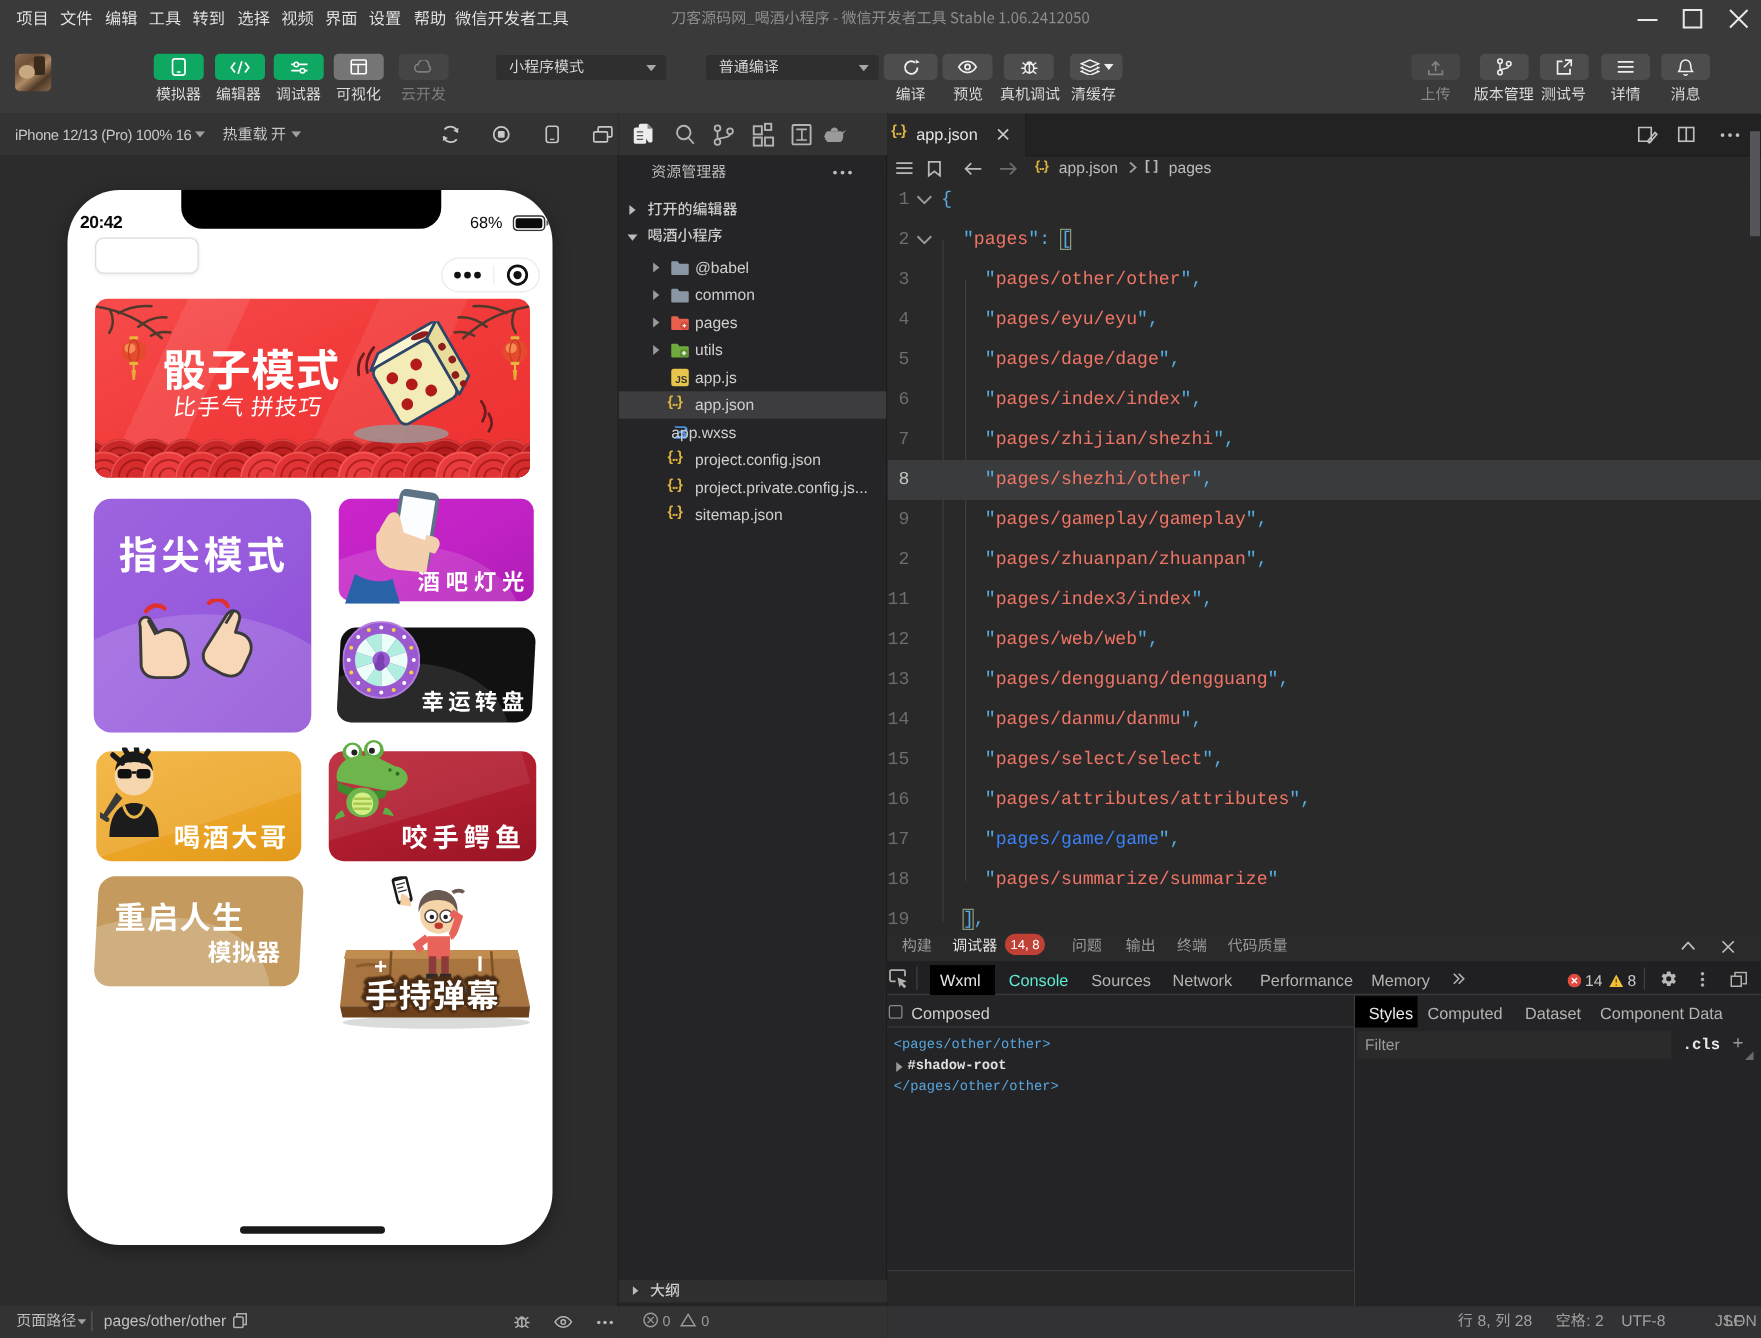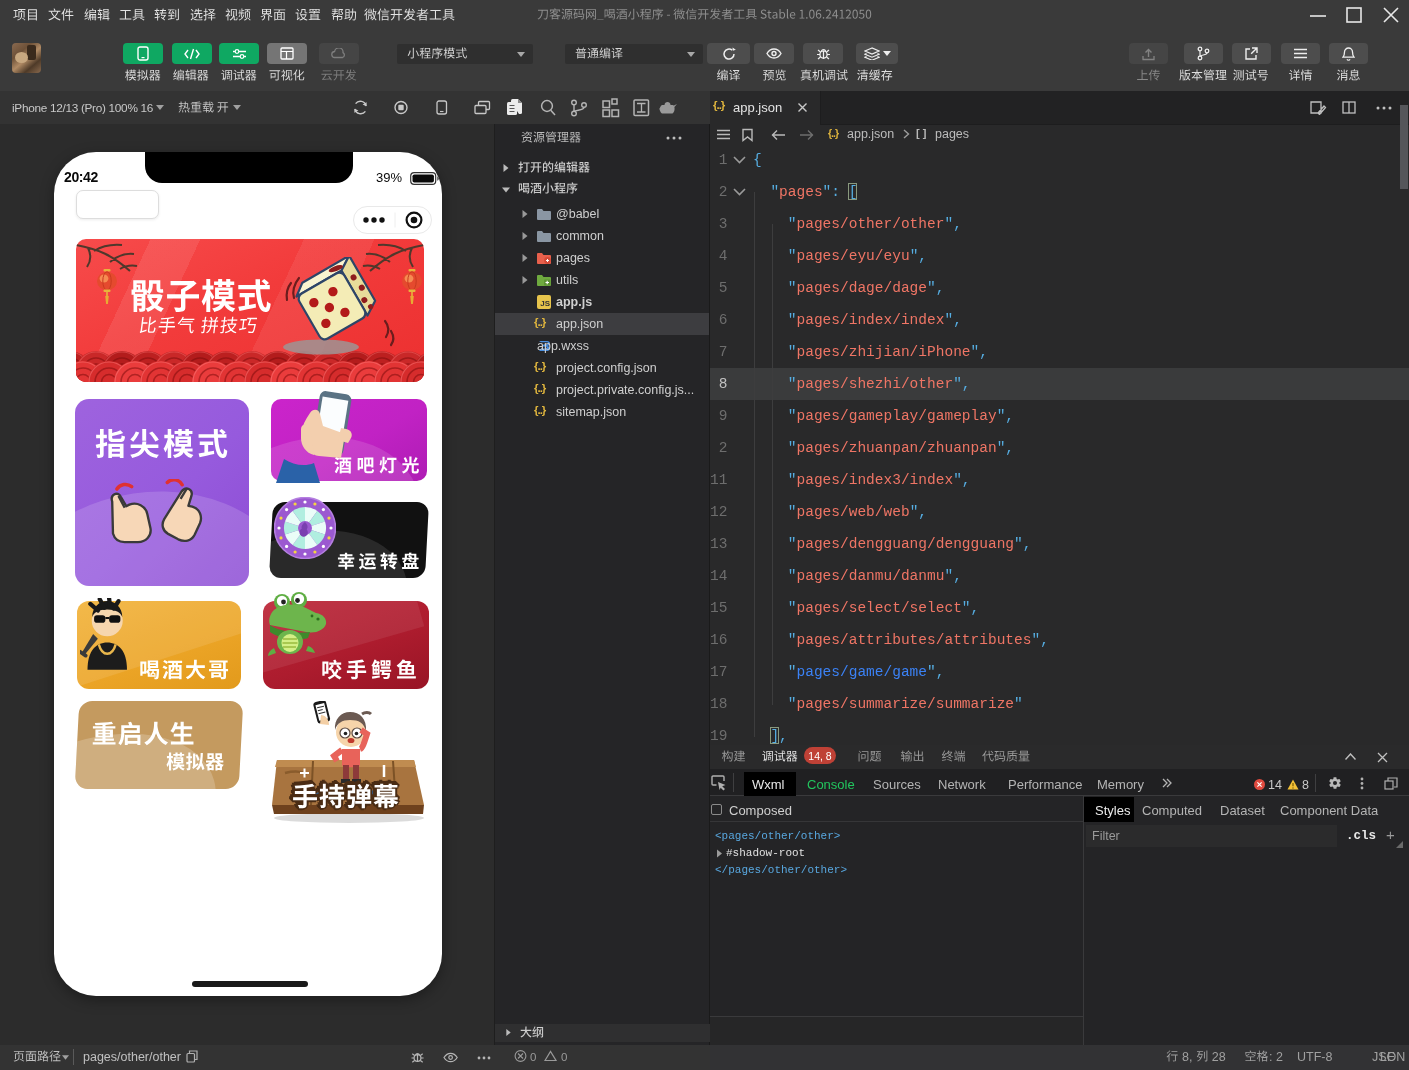--- a/index.html
+++ b/index.html
@@ -579,21 +579,21 @@
       <g fill="#b5b5b5">
         <circle cx="69" cy="9" r="1.4"></circle>
         <circle cx="74" cy="9" r="1.4"></circle>
         <circle cx="79" cy="9" r="1.4"></circle>
       </g>
     </svg>
 <div class="abs" style="left:54px;top:152px;width:388px;height:844px;background:#fff;border-radius:42px;box-shadow:0 4px 14px rgba(0,0,0,.35)"></div>
 <div class="abs" style="left:54px;top:152px;width:440px;height:844px;border-radius:42px;overflow:hidden">
 <div style="position:absolute;left:91px;top:0;width:208px;height:31px;background:#000;border-radius:0 0 17px 17px"></div>
 <div style="position:absolute;left:10px;top:17px;font-size:14px;font-weight:700;letter-spacing:-0.4px;color:#0a0a0a">20:42</div>
-<div style="position:absolute;left:322px;top:18px;font-size:13px;color:#0a0a0a">39%</div>
+<div style="position:absolute;left:322px;top:18px;font-size:13px;color:#0a0a0a">68%</div>
 <svg style="position:absolute;left:356px;top:20px" width="29" height="13" viewBox="0 0 29 13">
         <rect x="0.7" y="0.7" width="25" height="11.6" rx="3.4" fill="none" stroke="#333" stroke-width="1.2"></rect>
         <rect x="2.5" y="2.5" width="21.4" height="8" rx="1.8" fill="#0a0a0a"></rect>
         <path d="M27.2 4.2a2.4 2.4 0 010 4.6z" fill="#555"></path>
       </svg>
 <div style="position:absolute;left:22px;top:38px;width:83px;height:29px;background:#fff;border:1px solid #ddd;border-radius:7px;box-shadow:0 1px 3px rgba(0,0,0,.08)"></div>
 <div style="position:absolute;left:299px;top:54px;width:79px;height:28px;background:#fff;border:1px solid #e9e9e9;border-radius:14px"></div>
 <svg style="position:absolute;left:299px;top:54px" width="79" height="28" viewBox="0 0 79 28">
         <circle cx="13" cy="14" r="2.7" fill="#111"></circle>
         <circle cx="21" cy="14" r="2.7" fill="#111"></circle>
@@ -1153,21 +1153,21 @@
     </svg>
 <svg class="abs" style="left:536px;top:274px" width="16" height="13" viewBox="0 0 16 13">
       <path d="M1 2a1 1 0 011-1h4l1.5 2H14a1 1 0 011 1v7a1 1 0 01-1 1H2a1 1 0 01-1-1z" fill="#6faa3f"></path>
       <rect x="8" y="5.5" width="6.5" height="6" rx="1" fill="#5d9234"></rect>
       <path d="M9.5 8.5h3.5M11.2 6.8v3.4" stroke="#fff" stroke-width="1.1"></path>
     </svg>
 <div style="position:absolute;left:556px;top:273px;font-size:12.5px;color:#cfcfcf;white-space:pre;">utils</div>
 <div class="abs" style="left:537px;top:295px;width:14px;height:14px;background:#e7c44c;border-radius:2px;display:flex;align-items:flex-end;justify-content:flex-end">
       <span style="font-size:8px;font-weight:700;color:#333;line-height:8px;padding:1px">JS</span>
     </div>
-<div style="position:absolute;left:556px;top:295px;font-size:12.5px;color:#cfcfcf;white-space:pre;font-weight:bold;">app.js</div>
+<div style="position:absolute;left:556px;top:295px;font-size:12.5px;color:#cfcfcf;white-space:pre;">app.js</div>
 <div class="abs" style="left:495px;top:313px;width:214px;height:22px;background:#3d3d40"></div>
 <div style="position:absolute;left:534px;top:316px;font-size:11.5px;color:#dfb53e;white-space:pre;font-weight:700;letter-spacing:-1px">{..}</div>
 <div style="position:absolute;left:556px;top:317px;font-size:12.5px;color:#cfcfcf;white-space:pre;">app.json</div>
 <svg class="abs" style="left:537px;top:339px" width="14" height="14" viewBox="0 0 14 14">
       <path d="M2 2h8c2 0 3 1 3 2.5S11.5 7 10 7c1.5 0 3 1 3 2.5S12 12 10 12H2l2-2.5h5c1 0 1-2-.5-2H5l1.8-2.2H10c1.5 0 1.5-2 0-2H4z" fill="#4a8fe0"></path>
     </svg>
 <div style="position:absolute;left:537px;top:339px;font-size:12.5px;color:#cfcfcf;white-space:pre;">app.wxss</div>
 <div style="position:absolute;left:534px;top:360px;font-size:11.5px;color:#dfb53e;white-space:pre;font-weight:700;letter-spacing:-1px">{..}</div>
 <div style="position:absolute;left:556px;top:361px;font-size:12.5px;color:#cfcfcf;white-space:pre;">project.config.json</div>
 <div style="position:absolute;left:534px;top:382px;font-size:11.5px;color:#dfb53e;white-space:pre;font-weight:700;letter-spacing:-1px">{..}</div>
@@ -1229,21 +1229,21 @@
 <div style="position:absolute;left:138.2px;top:37.4px;width:8.7px;height:17px;border:1px solid #89997e"></div>
 <div style="position:absolute;left:0;top:69.9px;width:17.5px;text-align:right;font-family:Liberation Mono,monospace;font-size:14.5px;color:#6d6d6d">3</div>
 <div style="position:absolute;left:77.8px;top:69.9px;font-family:Liberation Mono,monospace;font-size:14.5px;white-space:pre"><span style="color:#56aee2">"</span><span style="color:#ef7565">pages/other/other</span><span style="color:#56aee2">",</span></div>
 <div style="position:absolute;left:0;top:101.9px;width:17.5px;text-align:right;font-family:Liberation Mono,monospace;font-size:14.5px;color:#6d6d6d">4</div>
 <div style="position:absolute;left:77.8px;top:101.9px;font-family:Liberation Mono,monospace;font-size:14.5px;white-space:pre"><span style="color:#56aee2">"</span><span style="color:#ef7565">pages/eyu/eyu</span><span style="color:#56aee2">",</span></div>
 <div style="position:absolute;left:0;top:133.9px;width:17.5px;text-align:right;font-family:Liberation Mono,monospace;font-size:14.5px;color:#6d6d6d">5</div>
 <div style="position:absolute;left:77.8px;top:133.9px;font-family:Liberation Mono,monospace;font-size:14.5px;white-space:pre"><span style="color:#56aee2">"</span><span style="color:#ef7565">pages/dage/dage</span><span style="color:#56aee2">",</span></div>
 <div style="position:absolute;left:0;top:165.9px;width:17.5px;text-align:right;font-family:Liberation Mono,monospace;font-size:14.5px;color:#6d6d6d">6</div>
 <div style="position:absolute;left:77.8px;top:165.9px;font-family:Liberation Mono,monospace;font-size:14.5px;white-space:pre"><span style="color:#56aee2">"</span><span style="color:#ef7565">pages/index/index</span><span style="color:#56aee2">",</span></div>
 <div style="position:absolute;left:0;top:197.9px;width:17.5px;text-align:right;font-family:Liberation Mono,monospace;font-size:14.5px;color:#6d6d6d">7</div>
-<div style="position:absolute;left:77.8px;top:197.9px;font-family:Liberation Mono,monospace;font-size:14.5px;white-space:pre"><span style="color:#56aee2">"</span><span style="color:#ef7565">pages/zhijian/iPhone</span><span style="color:#56aee2">",</span></div>
+<div style="position:absolute;left:77.8px;top:197.9px;font-family:Liberation Mono,monospace;font-size:14.5px;white-space:pre"><span style="color:#56aee2">"</span><span style="color:#ef7565">pages/zhijian/shezhi</span><span style="color:#56aee2">",</span></div>
 <div style="position:absolute;left:0;top:229.9px;width:17.5px;text-align:right;font-family:Liberation Mono,monospace;font-size:14.5px;color:#c2c2c2">8</div>
 <div style="position:absolute;left:77.8px;top:229.9px;font-family:Liberation Mono,monospace;font-size:14.5px;white-space:pre"><span style="color:#56aee2">"</span><span style="color:#ef7565">pages/shezhi/other</span><span style="color:#56aee2">",</span></div>
 <div style="position:absolute;left:0;top:261.9px;width:17.5px;text-align:right;font-family:Liberation Mono,monospace;font-size:14.5px;color:#6d6d6d">9</div>
 <div style="position:absolute;left:77.8px;top:261.9px;font-family:Liberation Mono,monospace;font-size:14.5px;white-space:pre"><span style="color:#56aee2">"</span><span style="color:#ef7565">pages/gameplay/gameplay</span><span style="color:#56aee2">",</span></div>
 <div style="position:absolute;left:0;top:293.9px;width:17.5px;text-align:right;font-family:Liberation Mono,monospace;font-size:14.5px;color:#6d6d6d">2</div>
 <div style="position:absolute;left:77.8px;top:293.9px;font-family:Liberation Mono,monospace;font-size:14.5px;white-space:pre"><span style="color:#56aee2">"</span><span style="color:#ef7565">pages/zhuanpan/zhuanpan</span><span style="color:#56aee2">",</span></div>
 <div style="position:absolute;left:0;top:325.9px;width:17.5px;text-align:right;font-family:Liberation Mono,monospace;font-size:14.5px;color:#6d6d6d">11</div>
 <div style="position:absolute;left:77.8px;top:325.9px;font-family:Liberation Mono,monospace;font-size:14.5px;white-space:pre"><span style="color:#56aee2">"</span><span style="color:#ef7565">pages/index3/index</span><span style="color:#56aee2">",</span></div>
 <div style="position:absolute;left:0;top:357.9px;width:17.5px;text-align:right;font-family:Liberation Mono,monospace;font-size:14.5px;color:#6d6d6d">12</div>
 <div style="position:absolute;left:77.8px;top:357.9px;font-family:Liberation Mono,monospace;font-size:14.5px;white-space:pre"><span style="color:#56aee2">"</span><span style="color:#ef7565">pages/web/web</span><span style="color:#56aee2">",</span></div>
@@ -1330,21 +1330,21 @@
       <path d="M1 1l9 9M10 1l-9 9" stroke="#c0c0c0" stroke-width="1.3"></path>
     </svg>
 <div class="abs" style="left:710px;top:769px;width:699px;height:27px;background:#202022;border-bottom:1px solid #3a3a3c"></div>
 <svg class="abs" style="left:711px;top:775px" width="16" height="16" viewBox="0 0 16 16">
       <path d="M5.5 10H2a1 1 0 01-1-1V2a1 1 0 011-1h10a1 1 0 011 1v4" fill="none" stroke="#b0b0b0" stroke-width="1.4"></path>
       <path d="M7 7l7.5 3-3.3 1.2L14 14l-1.6 1.5-2.7-2.8L8.5 15z" fill="#b0b0b0"></path>
     </svg>
 <div class="abs" style="left:733px;top:773px;width:1px;height:19px;background:#3f3f41"></div>
 <div class="abs" style="left:744px;top:772px;width:52px;height:24px;background:#000"></div>
 <div style="position:absolute;left:752px;top:777px;font-size:13px;color:#e8e8e8;white-space:pre;">Wxml</div>
-<div style="position:absolute;left:807px;top:777px;font-size:13px;color:#22c55e;white-space:pre;">Console</div>
+<div style="position:absolute;left:807px;top:777px;font-size:13px;color:#5eead4;white-space:pre;">Console</div>
 <div style="position:absolute;left:873px;top:777px;font-size:13px;color:#b4b4b4;white-space:pre;">Sources</div>
 <div style="position:absolute;left:938px;top:777px;font-size:13px;color:#b4b4b4;white-space:pre;">Network</div>
 <div style="position:absolute;left:1008px;top:777px;font-size:13px;color:#b4b4b4;white-space:pre;">Performance</div>
 <div style="position:absolute;left:1097px;top:777px;font-size:13px;color:#b4b4b4;white-space:pre;">Memory</div>
 <svg class="abs" style="left:1162px;top:778px" width="10" height="10" viewBox="0 0 10 10">
       <path d="M1 1l4 4-4 4M5 1l4 4-4 4" fill="none" stroke="#b4b4b4" stroke-width="1.3"></path>
     </svg>
 <svg class="abs" style="left:1254px;top:779px" width="11" height="11" viewBox="0 0 11 11">
       <circle cx="5.5" cy="5.5" r="5.5" fill="#e04a3f"></circle>
       <path d="M3.4 3.4l4.2 4.2M7.6 3.4L3.4 7.6" stroke="#fff" stroke-width="1.2"></path>
@@ -1371,21 +1371,21 @@
     </svg>
 <div class="abs" style="left:710px;top:796px;width:373px;height:249px;background:#242426"></div>
 <div class="abs" style="left:1083px;top:796px;width:326px;height:249px;background:#242426;border-left:1px solid #3a3a3c"></div>
 <div class="abs" style="left:710px;top:796px;width:373px;height:26px;border-bottom:1px solid #363638"></div>
 <div class="abs" style="left:711px;top:804px;width:11px;height:11px;border:1.3px solid #8a8a8a;border-radius:2px"></div>
 <div style="position:absolute;left:729px;top:803px;font-size:13px;color:#cfcfcf;white-space:pre;">Composed</div>
 <div style="position:absolute;left:715px;top:830px;font-size:11px;color:#58a7df;white-space:pre;font-family:Liberation Mono,monospace;">&lt;pages/other/other&gt;</div>
 <svg class="abs" style="left:716px;top:849px" width="7" height="9" viewBox="0 0 7 9">
       <path d="M1 0.5l5 4-5 4z" fill="#9a9a9a"></path>
     </svg>
-<div style="position:absolute;left:726px;top:847px;font-size:11px;color:#e0e0e0;white-space:pre;font-family:Liberation Mono,monospace;font-weight:400;text-align:center;">#shadow-root</div>
+<div style="position:absolute;left:726px;top:847px;font-size:11px;color:#e0e0e0;white-space:pre;font-family:Liberation Mono,monospace;font-weight:700;text-align:center;">#shadow-root</div>
 <div style="position:absolute;left:715px;top:864px;font-size:11px;color:#58a7df;white-space:pre;font-family:Liberation Mono,monospace;">&lt;/pages/other/other&gt;</div>
 <div class="abs" style="left:710px;top:1016px;width:373px;height:29px;background:#262627;border-top:1px solid #3a3a3c"></div>
 <div class="abs" style="left:1084px;top:797px;width:50px;height:25px;background:#000"></div>
 <div style="position:absolute;left:1095px;top:803px;font-size:13px;color:#ececec;white-space:pre;">Styles</div>
 <div style="position:absolute;left:1142px;top:803px;font-size:13px;color:#b4b4b4;white-space:pre;">Computed</div>
 <div style="position:absolute;left:1220px;top:803px;font-size:13px;color:#b4b4b4;white-space:pre;">Dataset</div>
 <div style="position:absolute;left:1280px;top:803px;font-size:13px;color:#b4b4b4;white-space:pre;">Component Data</div>
 <div class="abs" style="left:1086px;top:825px;width:251px;height:22px;background:#2b2b2c"></div>
 <div style="position:absolute;left:1092px;top:829px;font-size:12.5px;color:#9a9a9a;white-space:pre;">Filter</div>
 <div style="position:absolute;left:1346px;top:829px;font-size:12.5px;color:#e8e8e8;white-space:pre;font-family:Liberation Mono,monospace;font-weight:700;">.cls</div>

